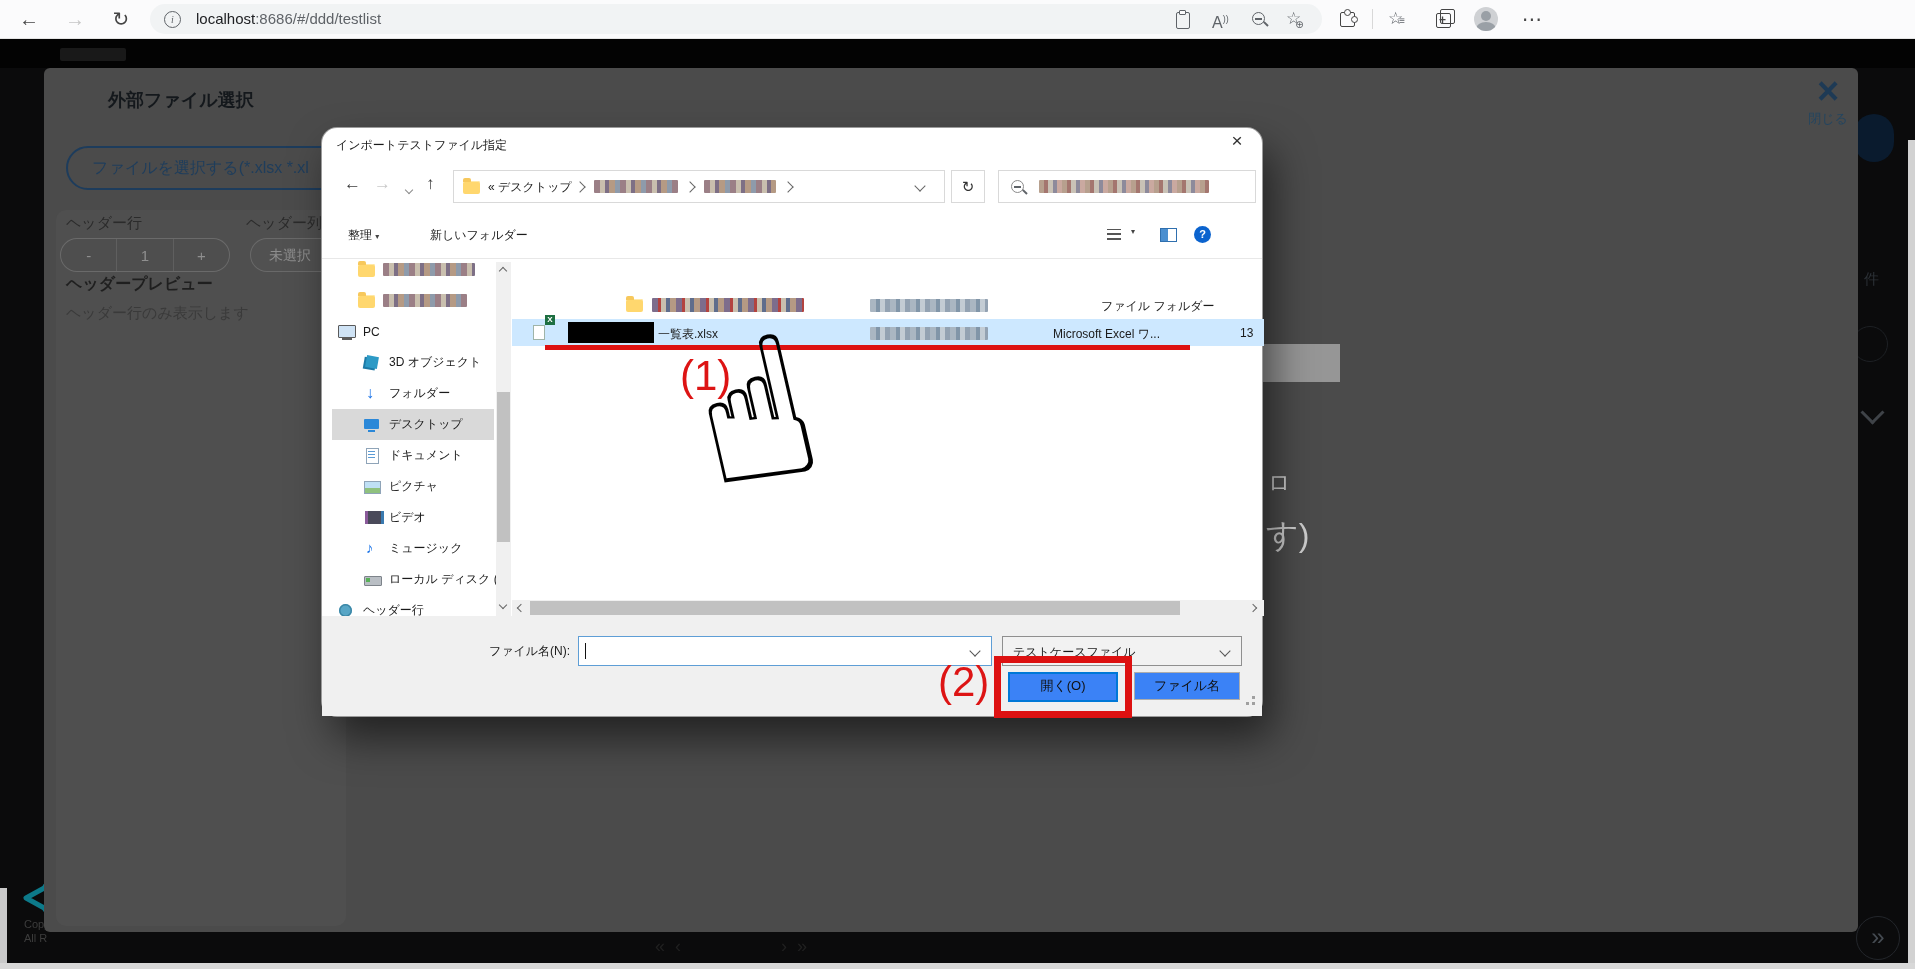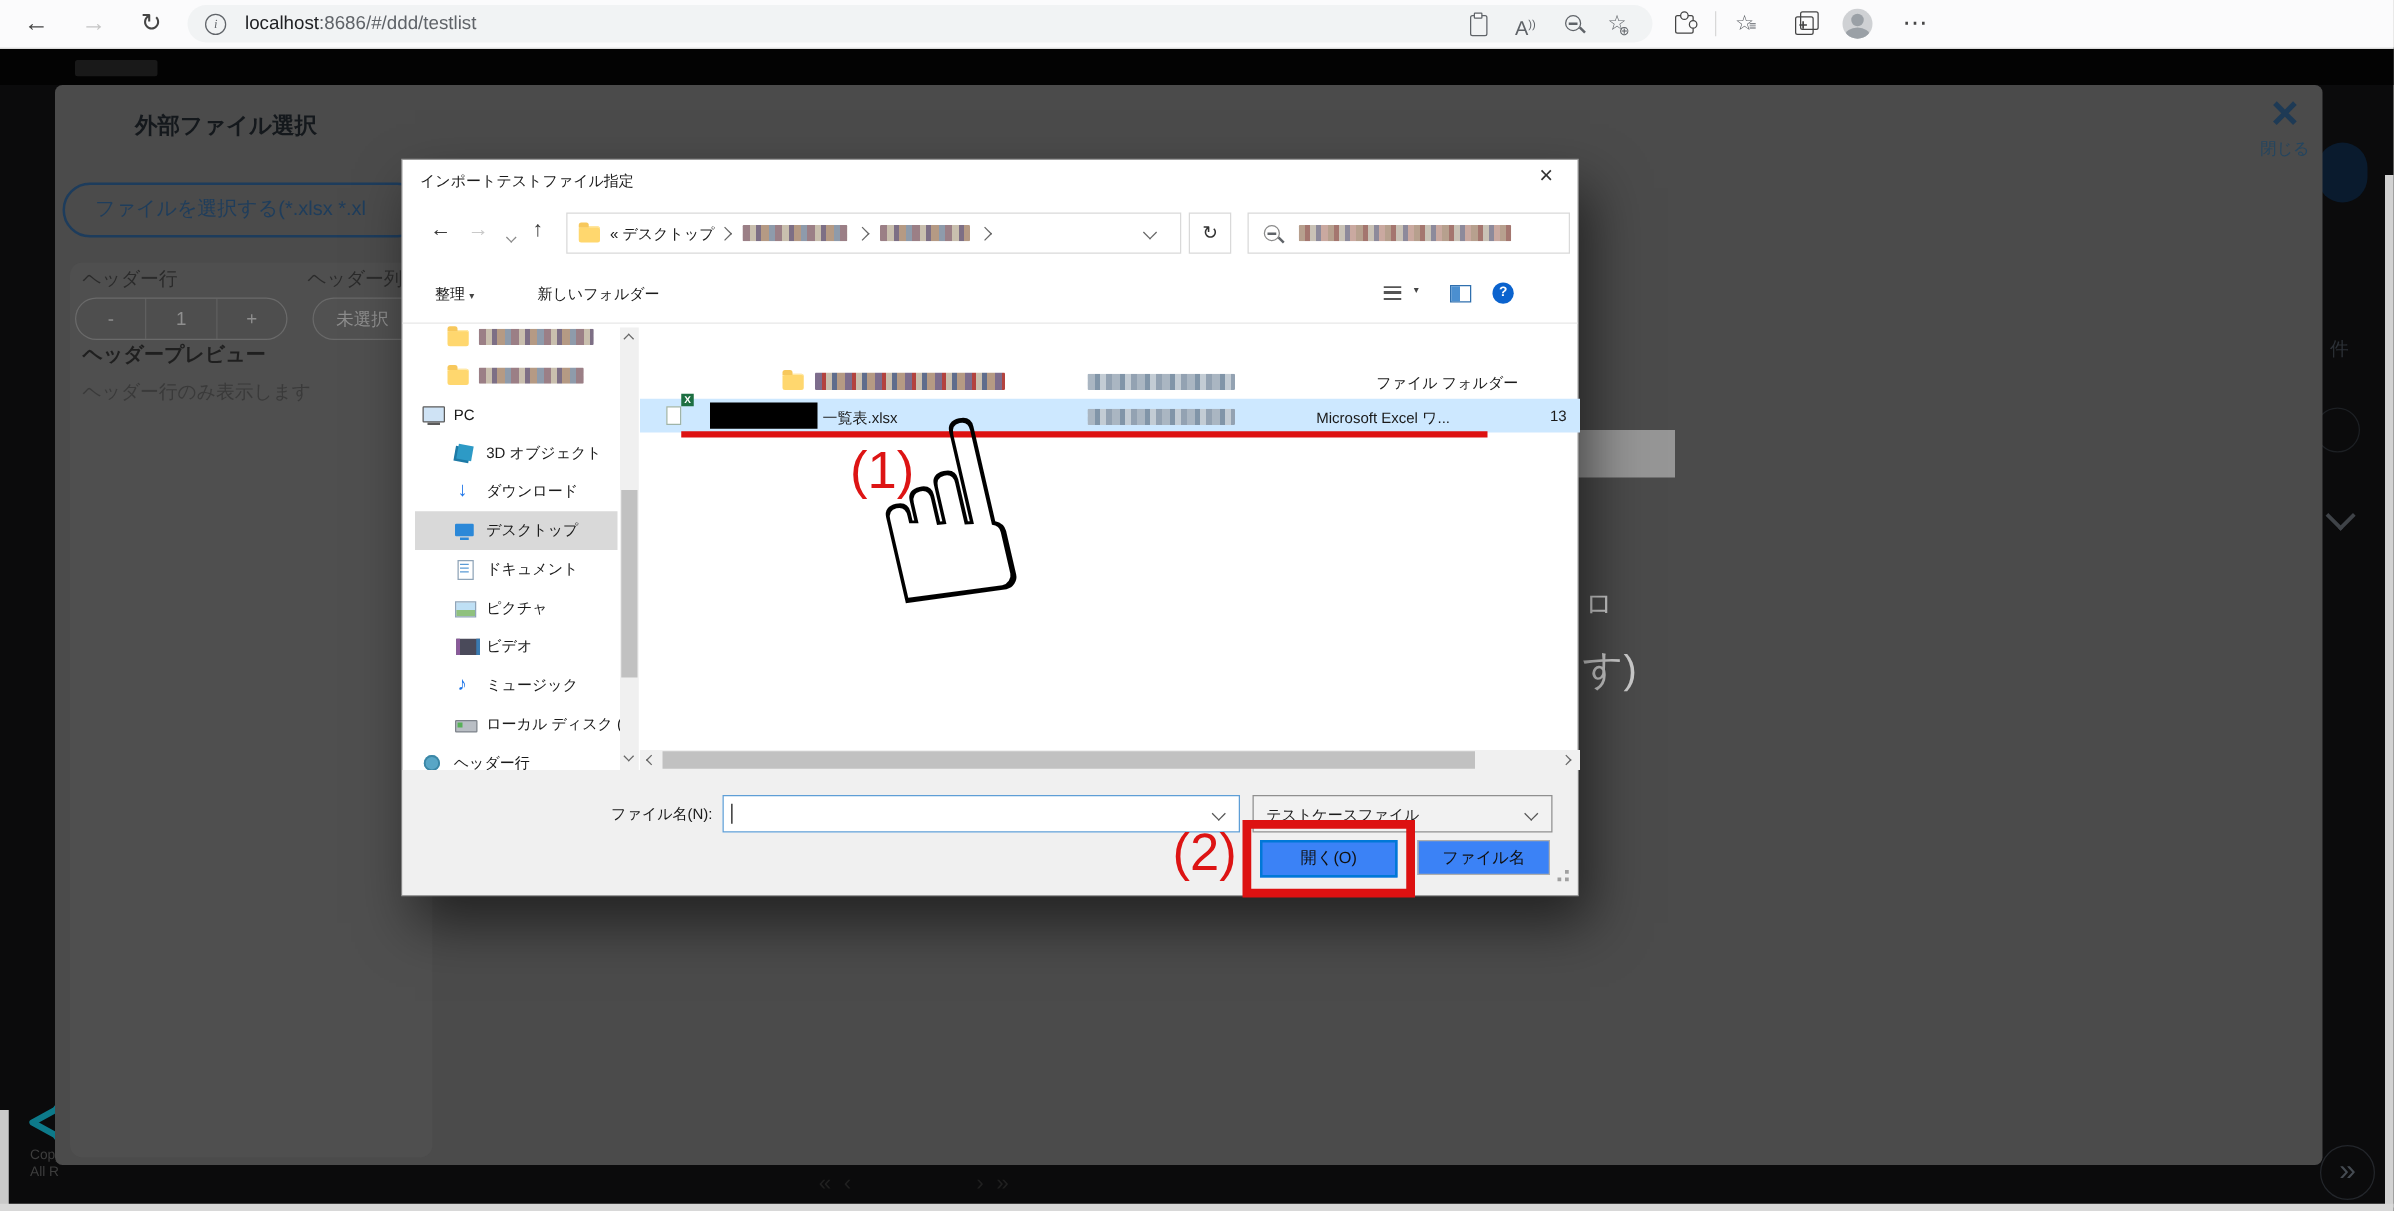--- a/index.html
+++ b/index.html
@@ -44,21 +44,21 @@
   .dimlabel{font-size:15px;color:#2b2b2b;}
   .stepper{height:32px;border:1px solid rgba(130,130,130,.55);border-radius:17px;background:#4e4e4e;display:flex;align-items:center;color:#8f8f8f;font-size:15px;}
   .stepper .seg{flex:1;text-align:center;}
   .stepper .sep{width:1px;height:100%;background:rgba(130,130,130,.35);}
   .badge-pill{height:32px;border:1px solid rgba(130,130,130,.5);border-radius:17px;background:#515151;color:#8e8e8e;font-size:14px;line-height:32px;padding:0 18px;white-space:nowrap;overflow:hidden;}
   .closebox{text-align:center;color:#1e3a55;cursor:pointer;}
   .closebox .x{font-size:38px;line-height:34px;font-weight:bold;}
   .closebox .lbl{font-size:13px;color:#24455f;margin-top:2px;}
   .hidtext{color:#cccccc;}
   
-  #dialog{left:322px;top:128px;width:940px;height:588px;background:#ffffff;z-index:100;box-shadow:0 0 0 1px #9b9b9b, 10px 22px 42px rgba(0,0,0,.55);font-size:12px;color:#1a1a1a;}
+  #dialog{left:322px;top:128px;width:940px;height:588px;background:#ffffff;z-index:100;box-shadow:0 0 0 1px #9b9b9b, 10px 22px 42px rgba(0,0,0,.55);font-size:12px;color:#1a1a1a;border-radius:15px;}
   .dlg-toolbar-sep{left:0;top:130px;width:940px;height:1px;background:#e8e8e8;}
   .addr{border:1px solid #d9d9d9;background:#fff;height:31px;}
   .chev{display:inline-block;width:7px;height:7px;border-right:1.6px solid #666;border-bottom:1.6px solid #666;}
   .chev.r{transform:rotate(-45deg);}
   .chev.d{transform:rotate(45deg);}
   .chev.u{transform:rotate(-135deg);}
   .chev.l{transform:rotate(135deg);}
   .folder{width:17px;height:13px;background:#ffd76e;border-radius:2px;box-shadow:inset 0 1px 0 #ffe9a8;}
   .folder:before{content:"";position:absolute;left:0;top:-3px;width:8px;height:4px;background:#f7c85c;border-radius:2px 2px 0 0;}
   .mz{border-radius:1px;}
@@ -140,21 +140,21 @@
 <div class="abs copyline" style="left:24px;top:932px;">All R</div>
 <div class="abs dimfoot" style="left:655px;top:936px;z-index:4;">«&nbsp;&nbsp;‹&nbsp;&nbsp;&nbsp;&nbsp;&nbsp;&nbsp;&nbsp;&nbsp;&nbsp;&nbsp;&nbsp;&nbsp;&nbsp;&nbsp;&nbsp;&nbsp;&nbsp;&nbsp;&nbsp;&nbsp;›&nbsp;&nbsp;»</div>
 <div id="expand-circle" class="abs">»</div>
 
 <div id="modal" class="abs">
   <div class="abs modal-title" style="left:64px;top:20px;">外部ファイル選択</div>
   <div class="abs closebox" style="left:1752px;top:6px;width:64px;">
     <div class="x">×</div>
     <div class="lbl">閉じる</div>
   </div>
-  <div class="abs pill-btn" style="left:6px;top:78px;width:262px;">ファイルを選択する(*.xlsx *.xl</div>
+  <div class="abs pill-btn" style="left:22px;top:78px;width:262px;">ファイルを選択する(*.xlsx *.xl</div>
   <div class="abs subpanel" style="left:12px;top:142px;width:290px;height:716px;"></div>
   <div class="abs dimlabel" style="left:22px;top:146px;">ヘッダー行</div>
   <div class="abs dimlabel" style="left:202px;top:146px;white-space:nowrap;">ヘッダー列範</div>
   <div class="abs stepper" style="left:16px;top:170px;width:168px;">
     <div class="seg">-</div>
     <div class="sep"></div>
     <div class="seg">1</div>
     <div class="sep"></div>
     <div class="seg">+</div>
   </div>
@@ -223,21 +223,21 @@
     <div class="sbitem" style="padding-left:32px;">
         <span class="sbicon">
           <span class="abs" style="left:2px;top:1px;width:12px;height:12px;background:#2d9ac6;transform:rotate(10deg);box-shadow:-2px 2px 0 #1d7aa6;"></span>
         </span>
         <span>3D オブジェクト</span>
       </div>
     <div class="sbitem" style="padding-left:32px;">
         <span class="sbicon">
           <span class="abs" style="left:2px;top:-2px;font-size:16px;color:#1a73e8;font-weight:bold;">↓</span>
         </span>
-        <span>ダウンロード</span>
+        <span>フォルダー</span>
       </div>
     <div class="sbitem sel" style="padding-left:32px;">
         <span class="sbicon">
           <span class="abs" style="left:0;top:2px;width:15px;height:10px;background:#2b88d8;border-radius:1px;"></span>
           <span class="abs" style="left:4px;top:13px;width:7px;height:2px;background:#2b88d8;"></span>
         </span>
         <span>デスクトップ</span>
       </div>
     <div class="sbitem" style="padding-left:32px;">
         <span class="sbicon">

